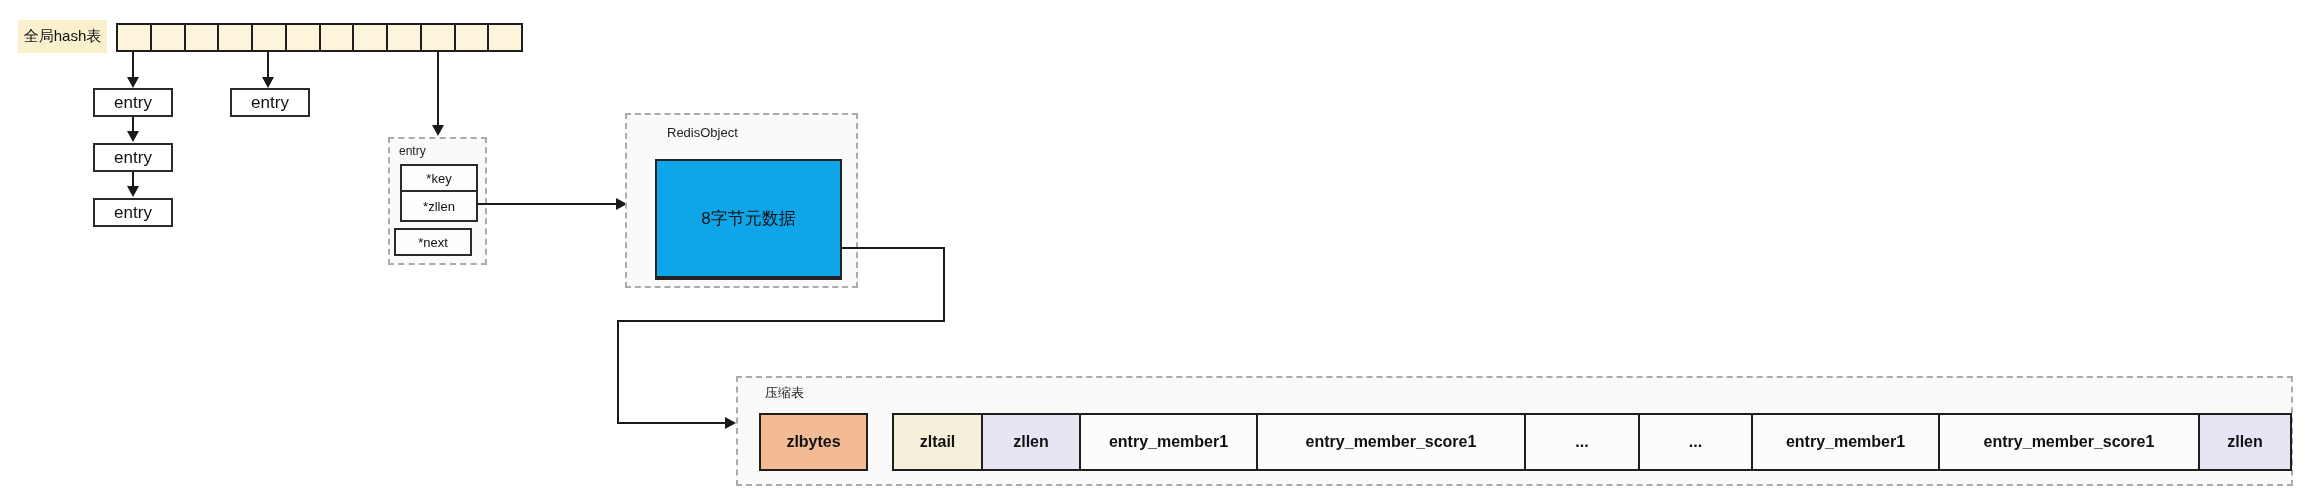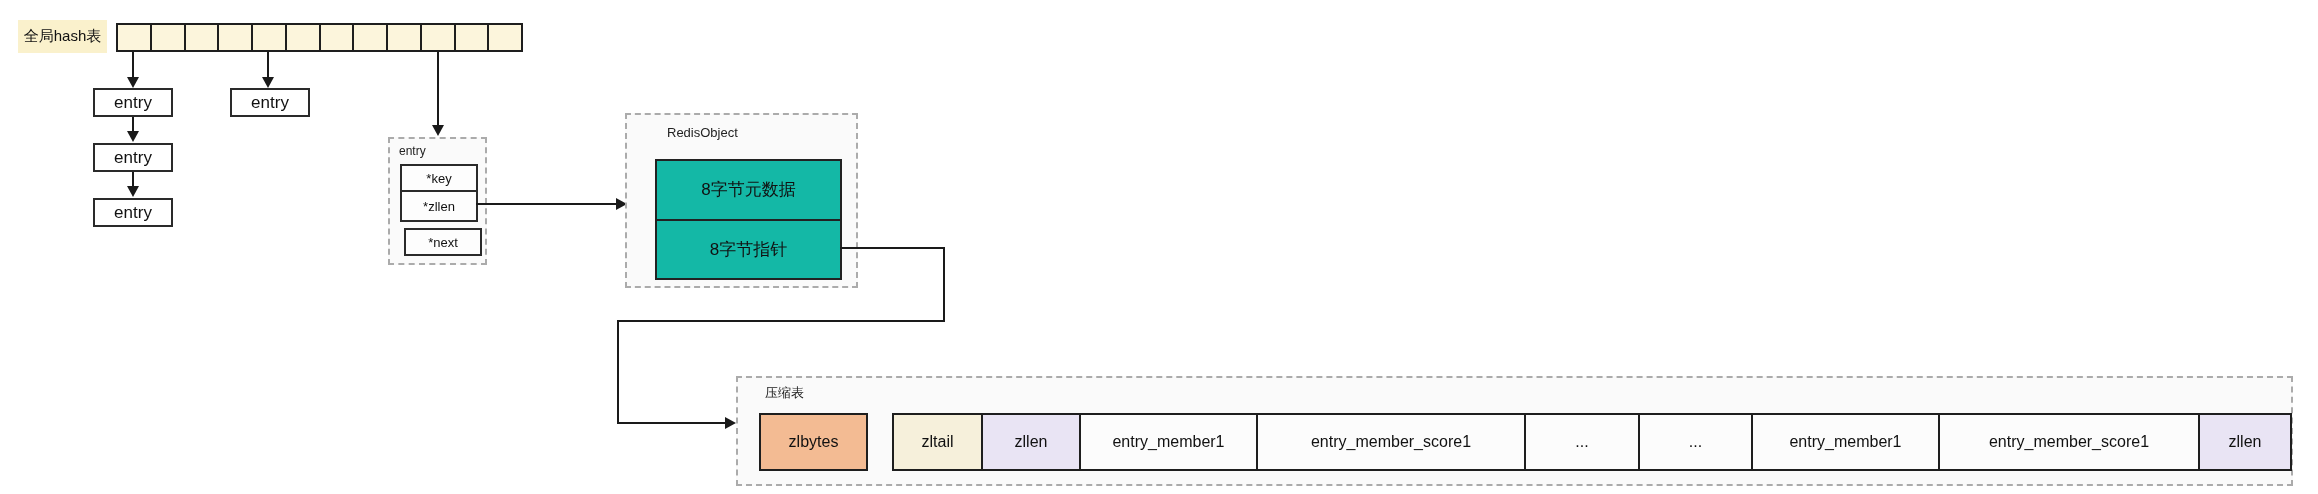--- a/index.html
+++ b/index.html
@@ -52,32 +52,33 @@
   
   .struct-field{
     position:absolute;width:78px;height:28px;
     border:2px solid #2a2a2a;background:#FDFDFD;box-sizing:border-box;
     display:flex;align-items:center;justify-content:center;
     font-size:13px;
   }
   
   .ro-inner{
     position:absolute;left:28px;top:44px;width:187px;height:121px;
-    border:2px solid #222;background:#14b8a6;box-sizing:border-box;
+    border:2px solid #222;background:#0ea5e9;box-sizing:border-box;
     display:flex;flex-direction:column;
   }
   .ro-row{
     flex:1;display:flex;align-items:center;justify-content:center;
     font-size:17px;
   }
   .ro-row:first-child{border-bottom:2px solid #222;}
   
   .zl-row{
     position:absolute;left:21px;top:35px;height:41px;
     display:flex;
+    font-weight:bold;
   }
   .zl-cell{
     height:58px;box-sizing:border-box;
     border:2px solid #1e1e1e;margin-left:-2px;
     display:flex;align-items:center;justify-content:center;
     font-size:16px;white-space:nowrap;
   }
   .zl-cell:first-child{margin-left:0;}
   .label-13{font-size:13px;}
 </style>
@@ -133,36 +134,33 @@
   </div>
 
   <div class="dashed-group" style="left:388px;top:137px;width:99px;height:128px;">
     <div class="group-label" style="left:9px;top:5px;">entry</div>
     <div class="struct-field" style="left:10px;top:25px;">
       <span>*key</span>
     </div>
     <div class="struct-field" style="left:10px;top:51px;height:32px;">
       <span>*zllen</span>
     </div>
-    <div class="struct-field" style="left:14px;top:89px;">
+    <div class="struct-field" style="left:4px;top:89px;">
       <span>*next</span>
     </div>
   </div>
 
   <div class="hline" style="left:476px;top:203px;width:142px;"></div>
   <div class="arr-right" style="left:616px;top:198px;"></div>
 
   <div class="dashed-group" style="left:625px;top:113px;width:233px;height:175px;">
     <div class="group-label label-13" style="left:12px;top:10px;margin-left:28px;">RedisObject</div>
     <div class="ro-inner">
       <div class="ro-row">
         <span>8字节元数据</span>
-      </div>
-      <div class="ro-row">
-        <span>8字节指针</span>
       </div>
     </div>
   </div>
 
   <div class="hline" style="left:840px;top:247px;width:105px;"></div>
   <div class="vline" style="left:943px;top:247px;height:75px;"></div>
   <div class="hline" style="left:617px;top:320px;width:328px;"></div>
   <div class="vline" style="left:617px;top:320px;height:104px;"></div>
   <div class="hline" style="left:617px;top:422px;width:110px;"></div>
   <div class="arr-right" style="left:725px;top:417px;"></div>

